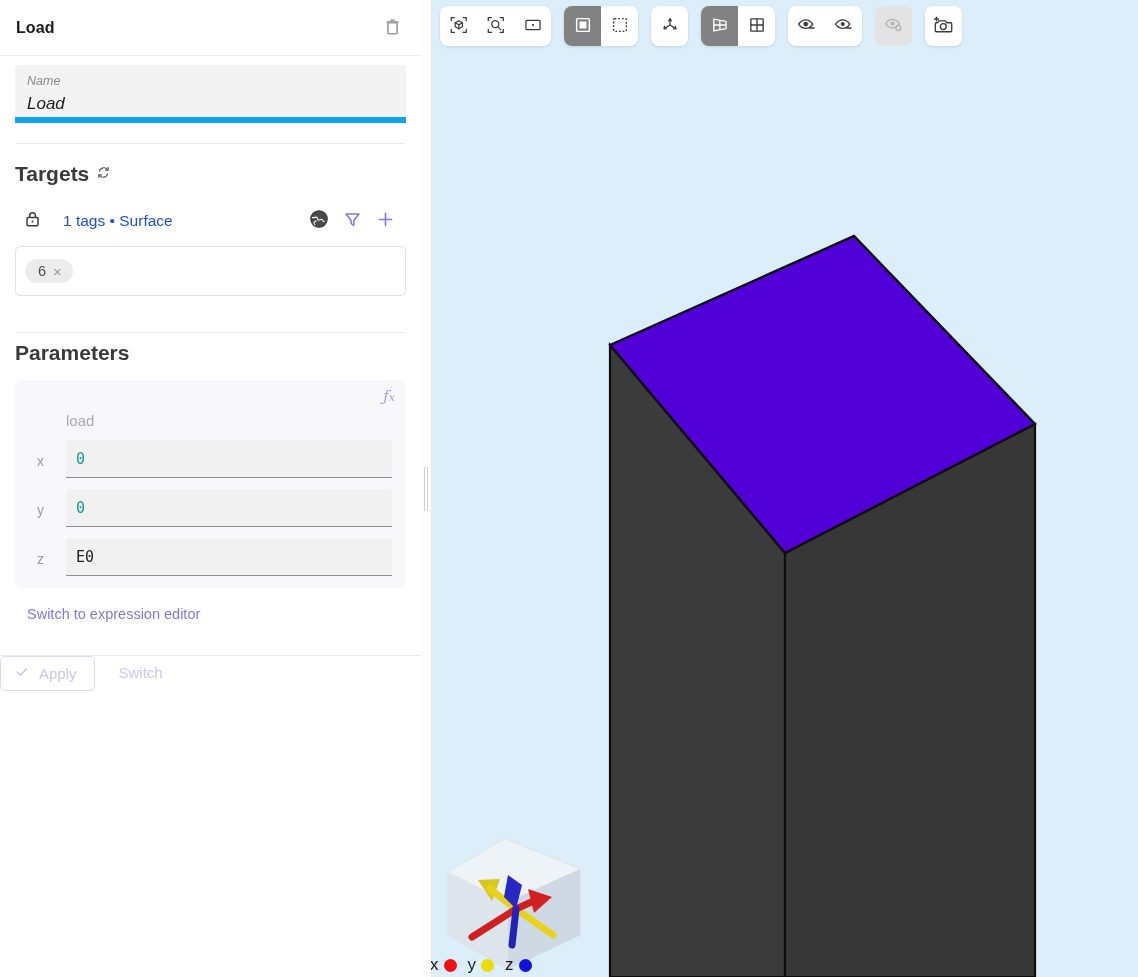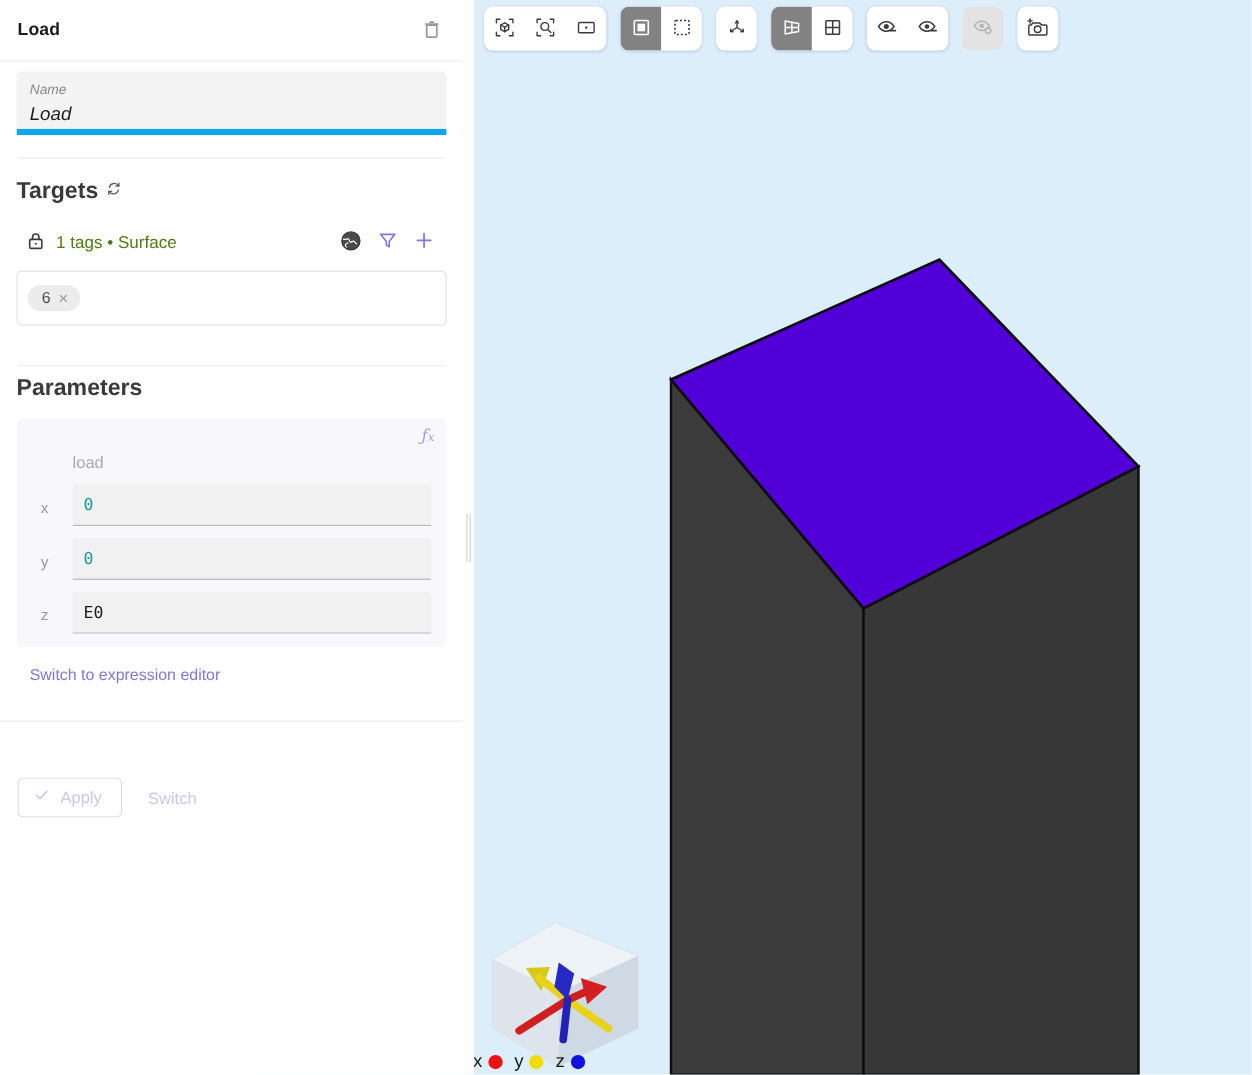--- a/index.html
+++ b/index.html
@@ -76,21 +76,21 @@
   .section-title { font-size: 21px; font-weight: bold; color: #3a3a3a; }
 
   
   .targets-bar {
     margin: 18px 14px 0 14px;
     display: flex; align-items: center;
     height: 34px;
     padding: 0 6px 0 10px;
     border-radius: 4px;
   }
-  .targets-label { font-size: 15.5px; color: #4d7c0f; margin-left: 10px; }
+  .targets-label { font-size: 15.5px; color: #1d4ed8; margin-left: 22px; }
   .targets-actions { margin-left: auto; display: flex; align-items: center; gap: 14px; padding-right: 6px;}
 
   .chip-box {
     margin: 8px 15px 0 15px;
     border: 1px solid #e2e2e2; border-radius: 5px;
     height: 50px; display: flex; align-items: center; padding: 0 9px;
     background: #fff;
   }
   .chip {
     display: inline-flex; align-items: center; gap: 7px;
@@ -144,21 +144,21 @@
     display: block;
     margin: 18px 0 0 27px;
     font-size: 14.5px; color: #8078d8;
     cursor: pointer;
   }
 
   
   .panel-footer {
     flex: 0 0 88px; height: 88px;
     border-top: 1px solid #ececec;
-    display: flex; align-items: flex-end; padding-left: 16px; gap: 14px;
+    display: flex; align-items: flex-start; gap: 14px;
   }
   .btn-apply {
     display: inline-flex; align-items: center; gap: 10px;
     border: 1px solid #ddd9f3; border-radius: 5px;
     padding: 8px 17px 8px 14px;
     font-size: 15px; color: #cbc6ea;
     background: #fff; cursor: default;
   }
   .btn-cancel {
     font-size: 15px; color: #cbc6ea;

